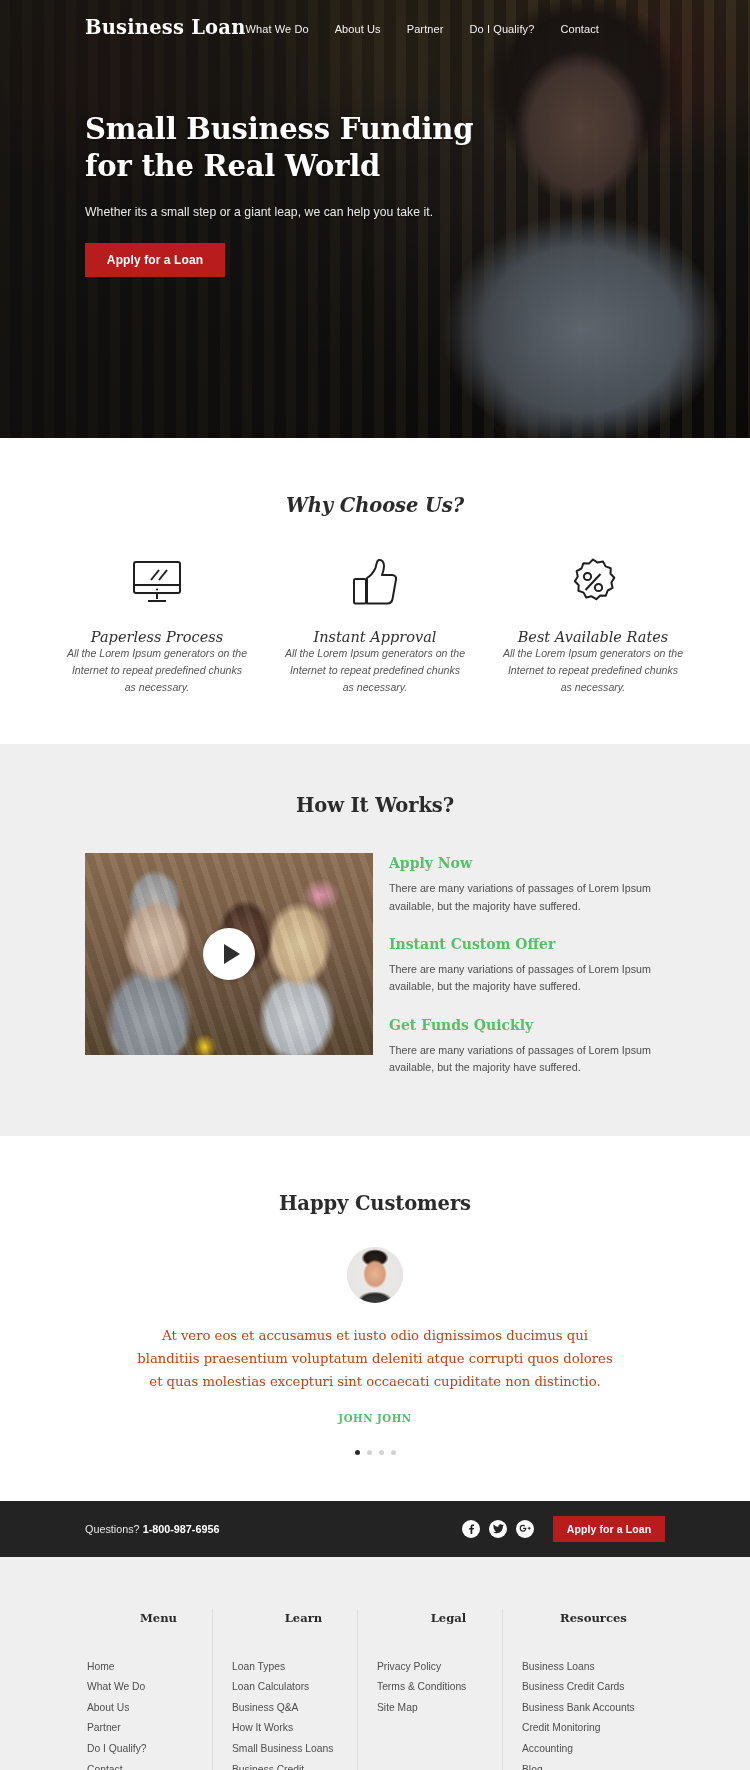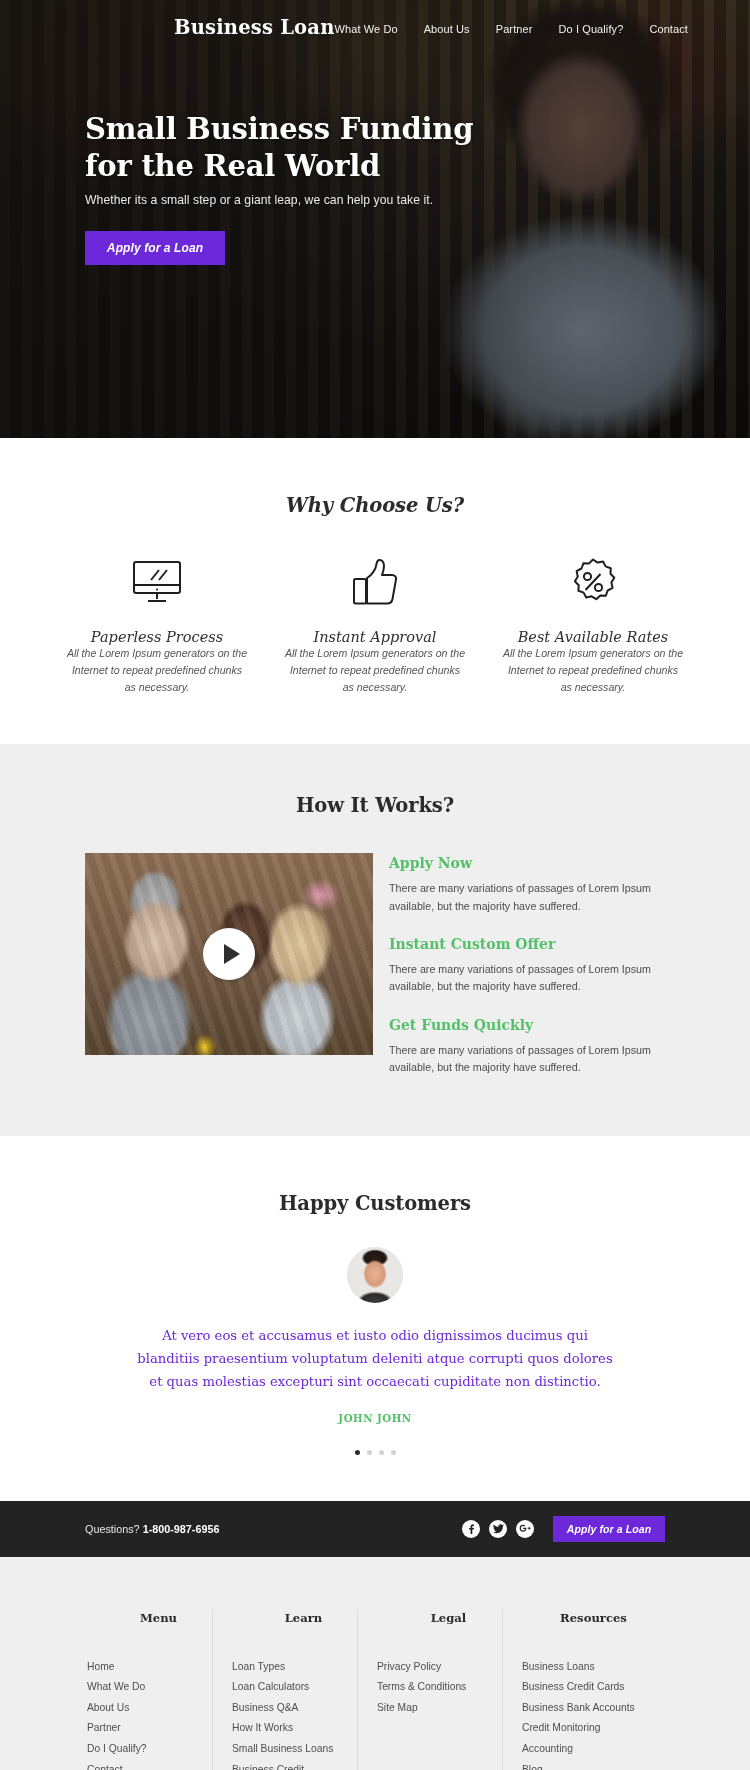--- a/index.html
+++ b/index.html
@@ -44,21 +44,21 @@
       radial-gradient(ellipse 180px 150px at 252px 330px, #7d8894 0%, #5d6670 55%, rgba(80,88,96,0) 78%),
       radial-gradient(ellipse 60px 90px at 200px 400px, #3a3a3c 0%, rgba(58,58,60,0) 70%);
     opacity:.95;
   }
   .hero-shade{
     position:absolute; inset:0;
     background: linear-gradient(90deg, rgba(18,16,15,.78) 0%, rgba(18,16,15,.62) 42%, rgba(18,16,15,.28) 70%, rgba(18,16,15,.18) 100%);
   }
   .topbar{
     position:relative; z-index:5;
-    display:flex; align-items:center; justify-content:flex-end;
+    display:flex; align-items:center; justify-content:flex-start;
     padding: 16px 62px 0 85px;
   }
   .logo{
     font-family: "DejaVu Serif", "Liberation Serif", serif;
     font-weight: 700; font-size: 19.5px; color:#fff; letter-spacing:.2px;
   }
   .nav{ display:flex; align-items:center; gap:26px; padding-top:3px;}
   .nav a{
     color:#f2f2f2; font-size:11px; text-decoration:none; letter-spacing:.1px;
     font-family:"Liberation Sans", sans-serif;
@@ -67,29 +67,28 @@
     position:relative; z-index:5;
     padding: 72px 0 0 85px;
   }
   .hero-title{
     font-family:"DejaVu Serif","Liberation Serif",serif;
     color:#fff; font-size:29px; font-weight:700; line-height:1.26;
     letter-spacing:-.2px; max-width:420px;
     text-shadow: 0 1px 3px rgba(0,0,0,.4);
   }
   .hero-sub{
-    margin-top:9px; color:#ececec; font-size:12.2px; letter-spacing:.05px;
+    margin-top:21px; color:#ececec; font-size:12.2px; letter-spacing:.05px;
     text-shadow:0 1px 2px rgba(0,0,0,.45);
   }
   .btn-green{
     display:inline-flex; align-items:center; justify-content:center;
-    background:#6d28d9; color:#fff; border:0; cursor:pointer;
+    background:#b91c1c; color:#fff; border:0; cursor:pointer;
     font-size:12px; font-weight:700; letter-spacing:.1px;
     font-family:"Liberation Sans", sans-serif;
-    font-style:italic;
   }
   .hero-cta{ margin-top:24px; width:140px; height:34px; }
 
   
   .why{ background:#fff; padding: 56px 0 48px; font-style: italic; }
   .sec-title{
     font-family:"DejaVu Serif","Liberation Serif",serif;
     font-size:19.5px; font-weight:700; color:#2b2b2b; text-align:center;
     letter-spacing:-.1px;
   }
@@ -160,21 +159,21 @@
   .avatar-face{
     position:absolute; inset:0;
     background:
       radial-gradient(ellipse 15px 18px at 28px 27px, #e8b393 0%, #d69c7b 64%, rgba(214,156,123,0) 80%),
       radial-gradient(ellipse 17px 11px at 28px 11px, #2a1f18 0%, #1d1511 62%, rgba(29,21,17,0) 80%),
       radial-gradient(ellipse 22px 12px at 28px 54px, #3a3a3a 0%, #2c2c2c 60%, rgba(44,44,44,0) 80%),
       radial-gradient(circle at 50% 50%, #eceae8 0%, #e6e4e2 100%);
   }
   .quote{
     font-family:"DejaVu Serif","Liberation Serif",serif;
-    font-size:13.2px; color:#6d28d9; line-height:1.72; margin:22px auto 0;
+    font-size:13.2px; color:#c2410c; line-height:1.72; margin:22px auto 0;
     max-width:480px;
     text-align:center;
   }
   .author{
     font-family:"DejaVu Serif","Liberation Serif",serif;
     color:#55c06a; font-size:10.2px; letter-spacing:.5px; margin-top:18px; font-weight:700;
   }
   .dots{ display:flex; gap:7px; justify-content:center; margin-top:26px; }
   .dot{ width:5px;height:5px;border-radius:50%; background:#d2d2d2; cursor:pointer; }
   .dot.active{ background:#2b2b2b; }

